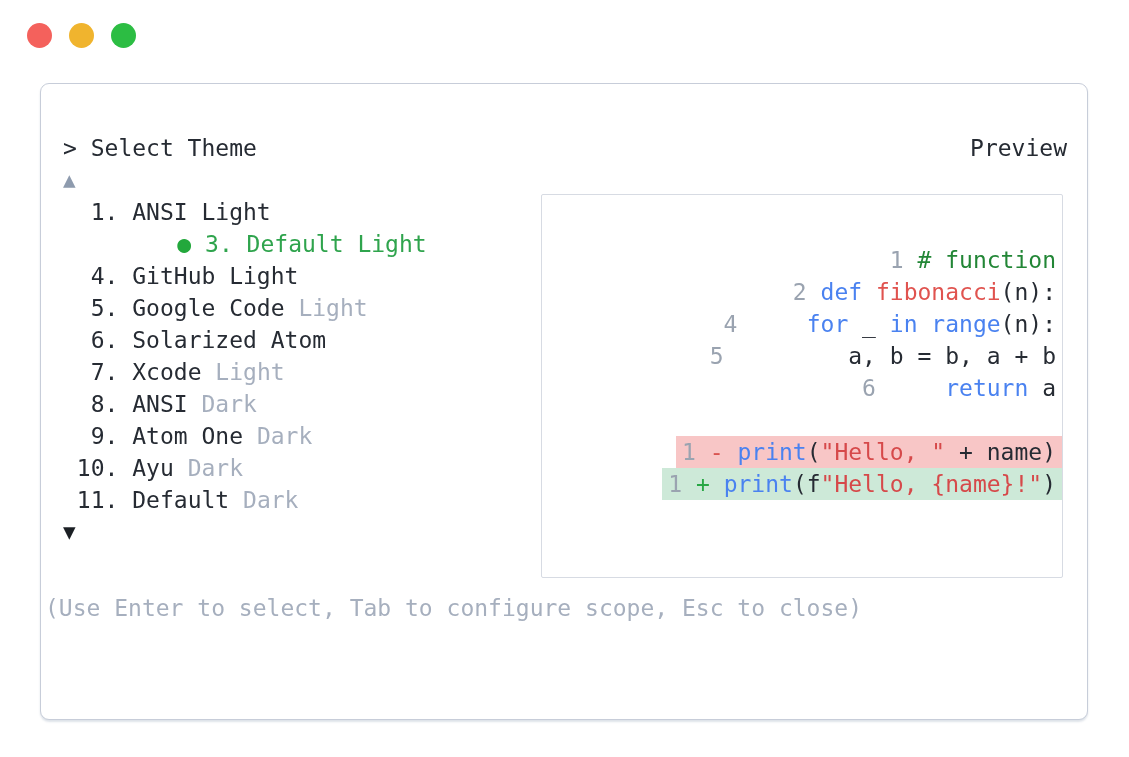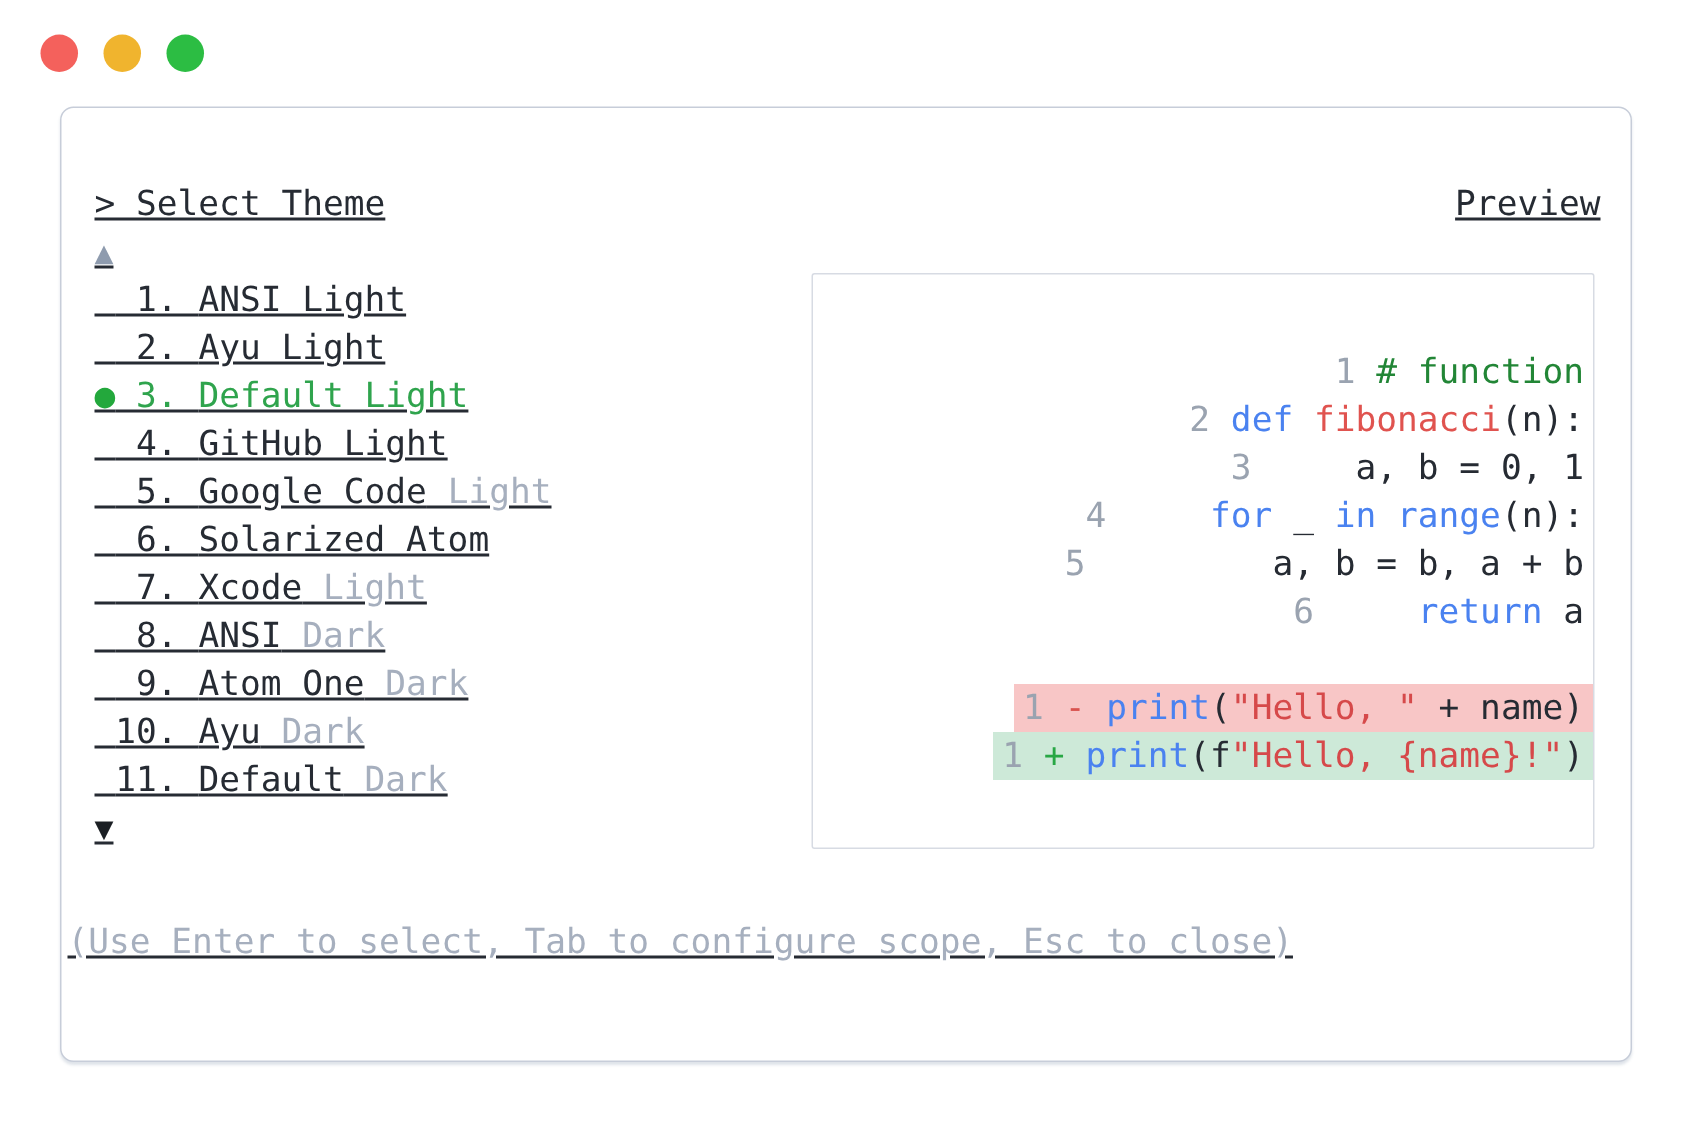--- a/index.html
+++ b/index.html
@@ -18,39 +18,38 @@
     font-family:"DejaVu Sans Mono","Liberation Mono",monospace;
     color:var(--text-dark);
   }
   .traffic{position:absolute;left:27px;top:23px;display:flex;gap:17px;}
   .dot{width:25px;height:25px;border-radius:50%;}
   .dot.red{background:var(--traffic-red);}
   .dot.yellow{background:var(--traffic-yellow);}
   .dot.green{background:var(--traffic-green);}
 
   .panel{
-    position:absolute;left:40px;top:71px;width:1048px;height:637px;
+    position:absolute;left:40px;top:83px;width:1048px;height:637px;
     border:1.5px solid var(--panel-border);border-radius:9px;background:#fff;
     box-shadow:0 2px 2px rgba(182,192,207,0.45);
-    text-decoration:underline;
   }
   .content{display:flex;padding:48px 20px 0 22px;font-size:23px;line-height:32px;}
   .col-left{width:478px;flex:none;}
   .col-right{flex:1;text-align:right;}
 
   .line{height:32px;white-space:pre;}
   .arrow{font-size:21px;}
   .arrow-up{color:var(--arrow-up);}
   .arrow-down{color:var(--arrow-down);}
 
   ul.theme-list{margin:0;padding:0;list-style:none;}
   .row{height:32px;white-space:pre;}
   .row span{display:inline;}
   .row .muted{color:var(--muted);}
-  .row.sel{color:var(--selected-green);}
+  .row.sel{color:var(--selected-green);text-align:center;}
   .row.sel .bullet{color:var(--bullet-green);}
 
   .hint{margin-left:-18px;margin-top:44px;height:32px;color:var(--muted);white-space:pre;width:max-content;}
 
   .pbox{
     margin-top:30px;width:522px;height:384px;
     border:1.5px solid var(--box-border);border-radius:2px;background:#fff;
     padding:49px 0 0 10px;overflow:hidden;
   }
   .cl{height:32px;white-space:pre;}
@@ -75,42 +74,40 @@
 </div>
 
 <div class="panel">
   <div class="content">
 
     <div class="col-left">
       <div class="line">&gt; Select Theme</div>
       <div class="line arrow arrow-up">▲</div>
       <ul class="theme-list">
           <li class="row"><span class="bullet"> </span><span class="num"> 1. </span><span class="name">ANSI Light</span></li>
-          <li class="row"><span class="bullet"> </span><span class="num"> 2. </span><span class="name">Ayu Light</span></li>
           <li class="row sel"><span class="bullet">●</span><span class="num"> 3. </span><span class="name">Default Light</span></li>
           <li class="row"><span class="bullet"> </span><span class="num"> 4. </span><span class="name">GitHub Light</span></li>
           <li class="row"><span class="bullet"> </span><span class="num"> 5. </span><span class="name">Google Code</span><span class="muted"> Light</span></li>
           <li class="row"><span class="bullet"> </span><span class="num"> 6. </span><span class="name">Solarized Atom</span></li>
           <li class="row"><span class="bullet"> </span><span class="num"> 7. </span><span class="name">Xcode</span><span class="muted"> Light</span></li>
           <li class="row"><span class="bullet"> </span><span class="num"> 8. </span><span class="name">ANSI</span><span class="muted"> Dark</span></li>
           <li class="row"><span class="bullet"> </span><span class="num"> 9. </span><span class="name">Atom One</span><span class="muted"> Dark</span></li>
           <li class="row"><span class="bullet"> </span><span class="num">10. </span><span class="name">Ayu</span><span class="muted"> Dark</span></li>
           <li class="row"><span class="bullet"> </span><span class="num">11. </span><span class="name">Default</span><span class="muted"> Dark</span></li>
         </ul>
       <div class="line arrow arrow-down">▼</div>
       <div class="hint">(Use Enter to select, Tab to configure scope, Esc to close)</div>
     </div>
 
     <div class="col-right">
       <div class="line">Preview</div>
       <div class="pbox">
         <div>
             <div class="cl"><span class="cline"><span class="ln">1</span> <span class="c-comment"># function</span></span></div>
             <div class="cl"><span class="cline"><span class="ln">2</span> <span class="c-kw">def</span><span> </span><span class="c-fn">fibonacci</span><span>(n):</span></span></div>
-            <div class="cl"><span class="cline"><span class="ln">3</span> <span>    a, b = 0, 1</span></span></div>
             <div class="cl"><span class="cline"><span class="ln">4</span> <span>    </span><span class="c-kw">for</span><span> _ </span><span class="c-kw">in</span><span> </span><span class="c-kw">range</span><span>(n):</span></span></div>
             <div class="cl"><span class="cline"><span class="ln">5</span> <span>        a, b = b, a + b</span></span></div>
             <div class="cl"><span class="cline"><span class="ln">6</span> <span>    </span><span class="c-kw">return</span><span> a</span></span></div>
             <div class="cl"><span class="cline"></span></div>
             <div class="cl"><span class="cline del"><span class="ln">1</span> <span class="c-del">-</span><span> </span><span class="c-kw">print</span><span>(</span><span class="c-str">"Hello, "</span><span> + name</span><span>)</span></span></div>
             <div class="cl"><span class="cline add"><span class="ln">1</span> <span class="c-add">+</span><span> </span><span class="c-kw">print</span><span>(f</span><span class="c-str">"Hello, {name}!"</span><span>)</span></span></div>
           </div>
       </div>
     </div>
 

